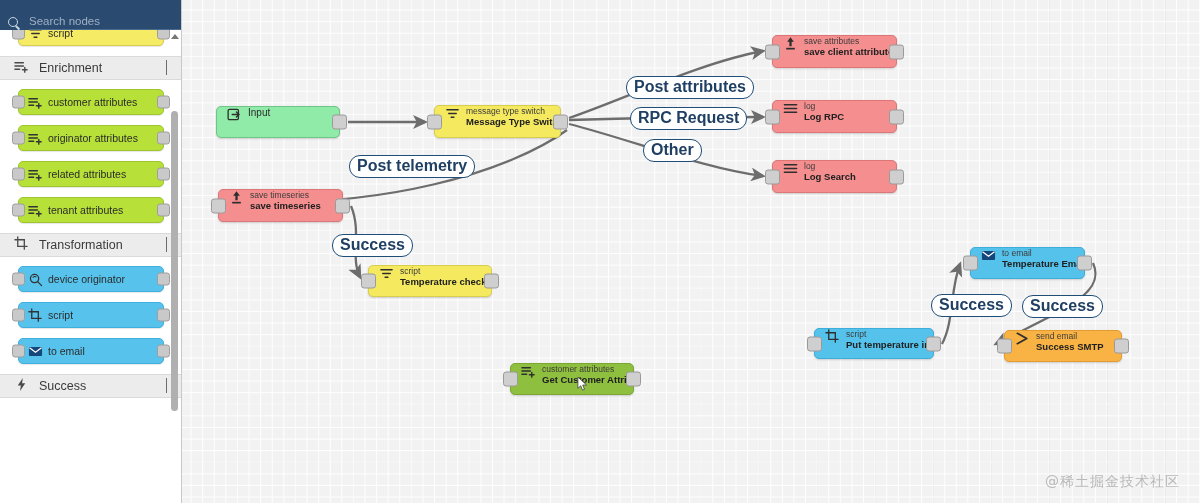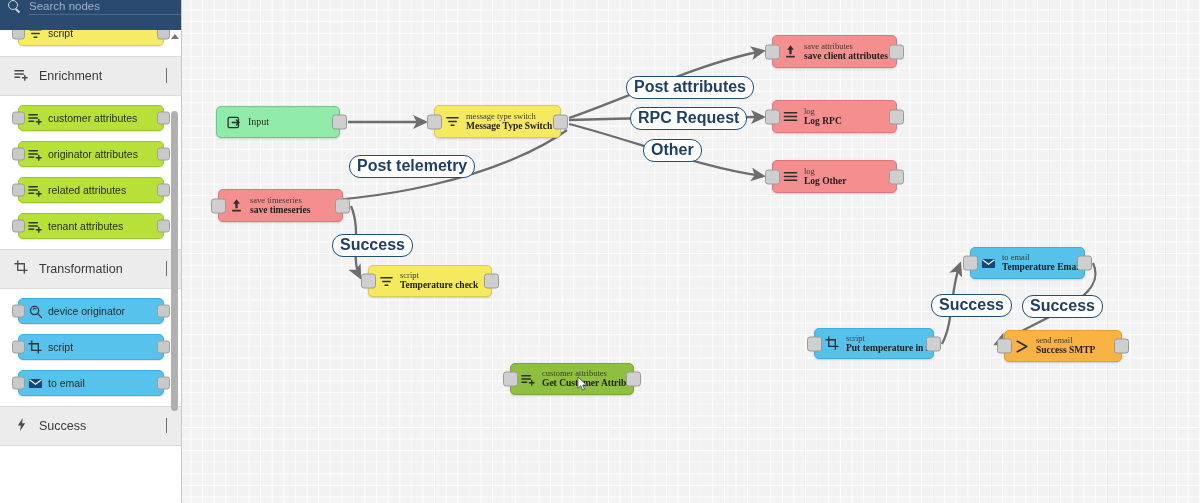--- a/index.html
+++ b/index.html
@@ -17,21 +17,21 @@
   #sidebar {
     position: absolute; left: 0; top: 0; width: 182px; height: 503px;
     background: #ffffff;
     border-right: 1px solid #c8c8c8;
     overflow: hidden;
     z-index: 20;
   }
   #search-bar {
     position: absolute; left: 0; top: 0; width: 182px; height: 30px;
     background: #2b4a6f;
-    display: flex; align-items: flex-start; padding: 0 8px;
+    display: flex; align-items: flex-end; padding: 0 8px;
     z-index: 5;
   }
   #search-bar .mag {
     width: 13px; height: 13px; flex: 0 0 13px; margin-right: 8px;
     position: relative;
   }
   #search-bar .mag::before {
     content: ""; position: absolute; left: 0; top: 0;
     width: 8px; height: 8px; border: 1.6px solid #c9d6e4; border-radius: 50%;
   }
@@ -72,21 +72,21 @@
     background: #c9c9c9; border: 1px solid #9e9e9e;
   }
   .node-item .port.in  { left: -7px; }
   .node-item .port.out { right: -7px; }
   .node-item .nlabel { margin-left: 5px; white-space: nowrap; overflow: hidden; }
   .node-item.yellow { background: #f5eb64; border-color: #d8ce4f; }
   .node-item.green  { background: #b7e138; border-color: #9dc62c; }
   .node-item.blue   { background: #57c3ec; border-color: #3fb0dd; }
 
   .grp-header {
-    height: 40px; background: #ececec; border-top: 1px solid #dadada;
+    height: 24px; background: #ececec; border-top: 1px solid #dadada;
     border-bottom: 1px solid #dadada;
     display: flex; align-items: center; padding: 0 12px 0 14px;
     font-size: 12.5px; color: #3a3a3a; cursor: pointer;
     margin-bottom: 9px;
   }
   .grp-header .gi { width: 16px; margin-right: 9px; flex: 0 0 16px; }
   .grp-header .gtxt { flex: 1 1 auto; }
   .grp-header .chev { flex: 0 0 auto; color: #666; }
   .chev-up { width: 9px; height: 9px; border-left: 1.6px solid #6d6d6d; border-top: 1.6px solid #6d6d6d; transform: rotate(45deg); margin-right: 3px; }
 
@@ -116,23 +116,22 @@
     background-position: -3px -2px, -3px -2px, -3px -2px, -3px -2px;
     overflow: hidden;
   }
   #edges { position: absolute; left: 0; top: 0; width: 1018px; height: 503px; }
 
   .cnode {
     position: absolute;
     border-radius: 5px;
     border: 1px solid rgba(0,0,0,.22);
     box-shadow: 0 1px 2px rgba(0,0,0,.16);
-    display: flex; align-items: center;
+    display: flex; align-items: flex-start;
     cursor: pointer;
-    font-family: Liberation Serif, serif;
   }
   .cnode .port {
     position: absolute; top: 50%; transform: translateY(-50%);
     width: 15px; height: 15px; border-radius: 3px;
     background: #cfcfcf; border: 1px solid #9a9a9a;
   }
   .cnode .port.in  { left: -8px; }
   .cnode .port.out { right: -8px; }
   .cnode .icn { flex: 0 0 auto; width: 17px; margin-left: 9px; margin-right: 5px;
                 display: flex; align-items: center; justify-content: center; }
@@ -417,21 +416,21 @@
         <div class="cnode c-red" style="left:590px;top:160px;width:125px;height:33px;">
           <span class="port in"></span>
           <span class="port out"></span>
           <span class="icn">
             <svg viewBox="0 0 16 16" width="15" height="15" fill="none" stroke="#2e2e2e" stroke-width="1.6" stroke-linecap="round">
               <path d="M1.5 4h13M1.5 8h13M1.5 12h13"></path>
             </svg>
           </span>
           <span class="txt">
             <div class="t1">log</div>
-            <div class="t2">Log Other</div>
+            <div class="t2">Log Search</div>
           </span>
         </div>
         <div class="cnode c-olive" style="left:328px;top:363px;width:124px;height:32px;">
           <span class="port in"></span>
           <span class="port out"></span>
           <span class="icn">
             <svg viewBox="0 0 16 16" width="15" height="15" fill="none" stroke="#2e2e2e" stroke-width="1.5" stroke-linecap="round">
               <path d="M1 4h9M1 7.5h9M1 11h5"></path>
               <path d="M11.5 9v5M9 11.5h5"></path>
             </svg>
@@ -491,13 +490,14 @@
         <div class="elabel" style="left:150px;top:234px;">Success</div>
         <div class="elabel" style="left:749px;top:294px;">Success</div>
         <div class="elabel" style="left:840px;top:295px;">Success</div>
       </div>
 
     <svg class="cursor-glyph" id="mouse-cursor" viewBox="0 0 16 16" style="left: 395px; top: 377px;">
       <path d="M1,0 L1,13 L4.2,10 L6.3,15 L8.6,14 L6.5,9.2 L11,9.2 Z" fill="#ffffff" stroke="#4a4a4a" stroke-width="1"></path>
     </svg>
   </div>
 
+  <div id="watermark">@稀土掘金技术社区</div>
 </div>
 
 </body></html>

